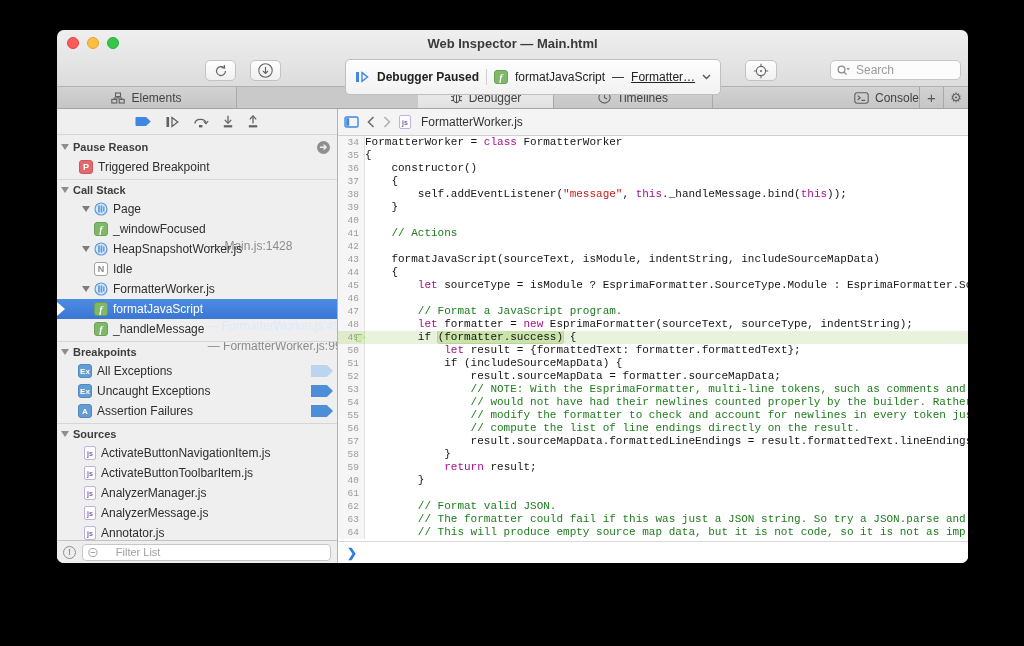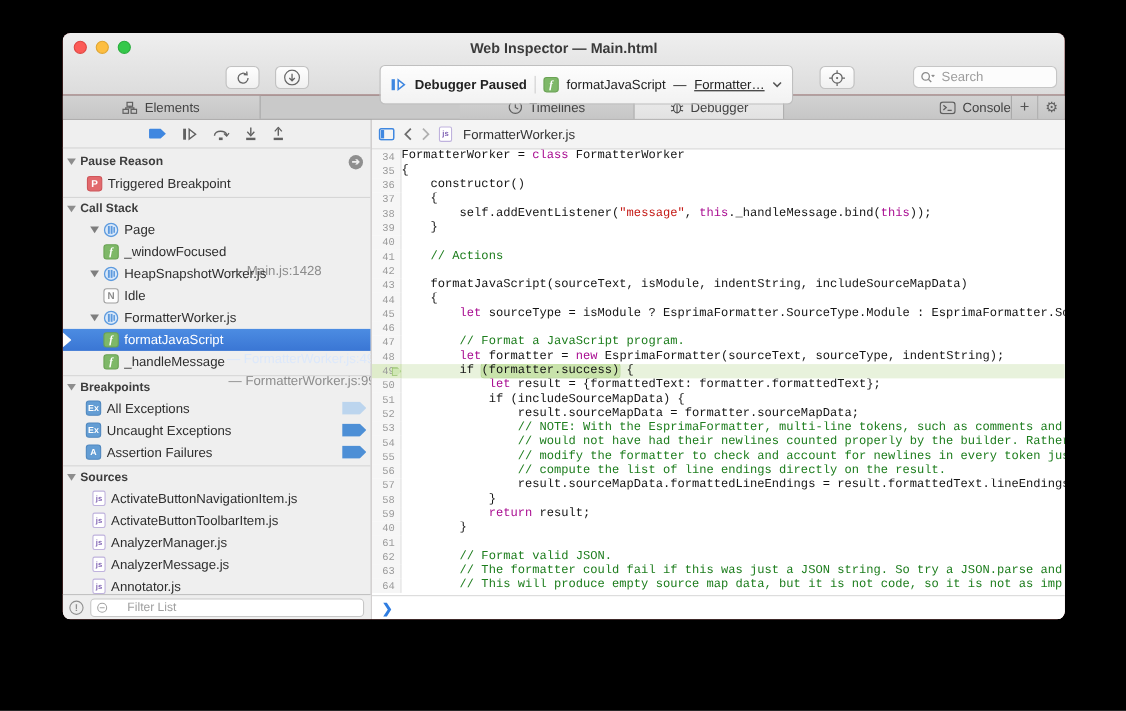--- a/index.html
+++ b/index.html
@@ -169,37 +169,37 @@
       </div>
       <div class="tab" style="flex: 0 0 181px; margin-top: 48px;">
         <span style="display: flex;">
           <svg width="11" height="13" viewBox="0 0 11 13">
             <path d="M1 1h5.5L10 4.5V12H1z" fill="none" stroke="#5f5f5f" stroke-width="1.1"></path>
             <path d="M6.5 1v3.5H10" fill="none" stroke="#5f5f5f" stroke-width="1.1"></path>
           </svg>
         </span>
         <span>Resources</span>
       </div>
+      <div class="tab active" style="flex: 0 0 136px;">
+        <span style="display: flex;">
+          <svg width="13" height="13" viewBox="0 0 13 13">
+            <ellipse cx="6.5" cy="7.4" rx="3.2" ry="4.2" fill="none" stroke="#4a4a4a" stroke-width="1.1"></ellipse>
+            <path d="M4.6 3.6c.3-1.2 1-1.9 1.9-1.9s1.6.7 1.9 1.9M6.5 3.2v8.4M1 5.2l2.6 1M1 9.8l2.6-.6M12 5.2l-2.6 1M12 9.8l-2.6-.6" fill="none" stroke="#4a4a4a" stroke-width="1"></path>
+          </svg>
+        </span>
+        <span>Debugger</span>
+      </div>
       <div class="tab" style="flex: 0 0 159px;">
         <span style="display: flex;">
           <svg width="13" height="13" viewBox="0 0 13 13">
             <circle cx="6.5" cy="6.5" r="5.6" fill="none" stroke="#5f5f5f" stroke-width="1.1"></circle>
             <path d="M6.5 3.3v3.4l2.6 1.4" fill="none" stroke="#5f5f5f" stroke-width="1.1"></path>
           </svg>
         </span>
         <span>Timelines</span>
-      </div>
-      <div class="tab active" style="flex: 0 0 136px;">
-        <span style="display: flex;">
-          <svg width="13" height="13" viewBox="0 0 13 13">
-            <ellipse cx="6.5" cy="7.4" rx="3.2" ry="4.2" fill="none" stroke="#4a4a4a" stroke-width="1.1"></ellipse>
-            <path d="M4.6 3.6c.3-1.2 1-1.9 1.9-1.9s1.6.7 1.9 1.9M6.5 3.2v8.4M1 5.2l2.6 1M1 9.8l2.6-.6M12 5.2l-2.6 1M12 9.8l-2.6-.6" fill="none" stroke="#4a4a4a" stroke-width="1"></path>
-          </svg>
-        </span>
-        <span>Debugger</span>
       </div>
       <div class="tab" style="flex: 1 1 0%; justify-content: flex-end;">
         <span style="display: flex;">
           <svg width="15" height="12" viewBox="0 0 15 12">
             <rect x="0.8" y="0.8" width="13.4" height="10.4" rx="2.4" fill="none" stroke="#5f5f5f" stroke-width="1.1"></rect>
             <path d="M3.6 3.6l2.6 2.2-2.6 2.2M7.4 8.4h3.8" fill="none" stroke="#5f5f5f" stroke-width="1.2"></path>
           </svg>
         </span>
         <span>Console</span>
       </div>

